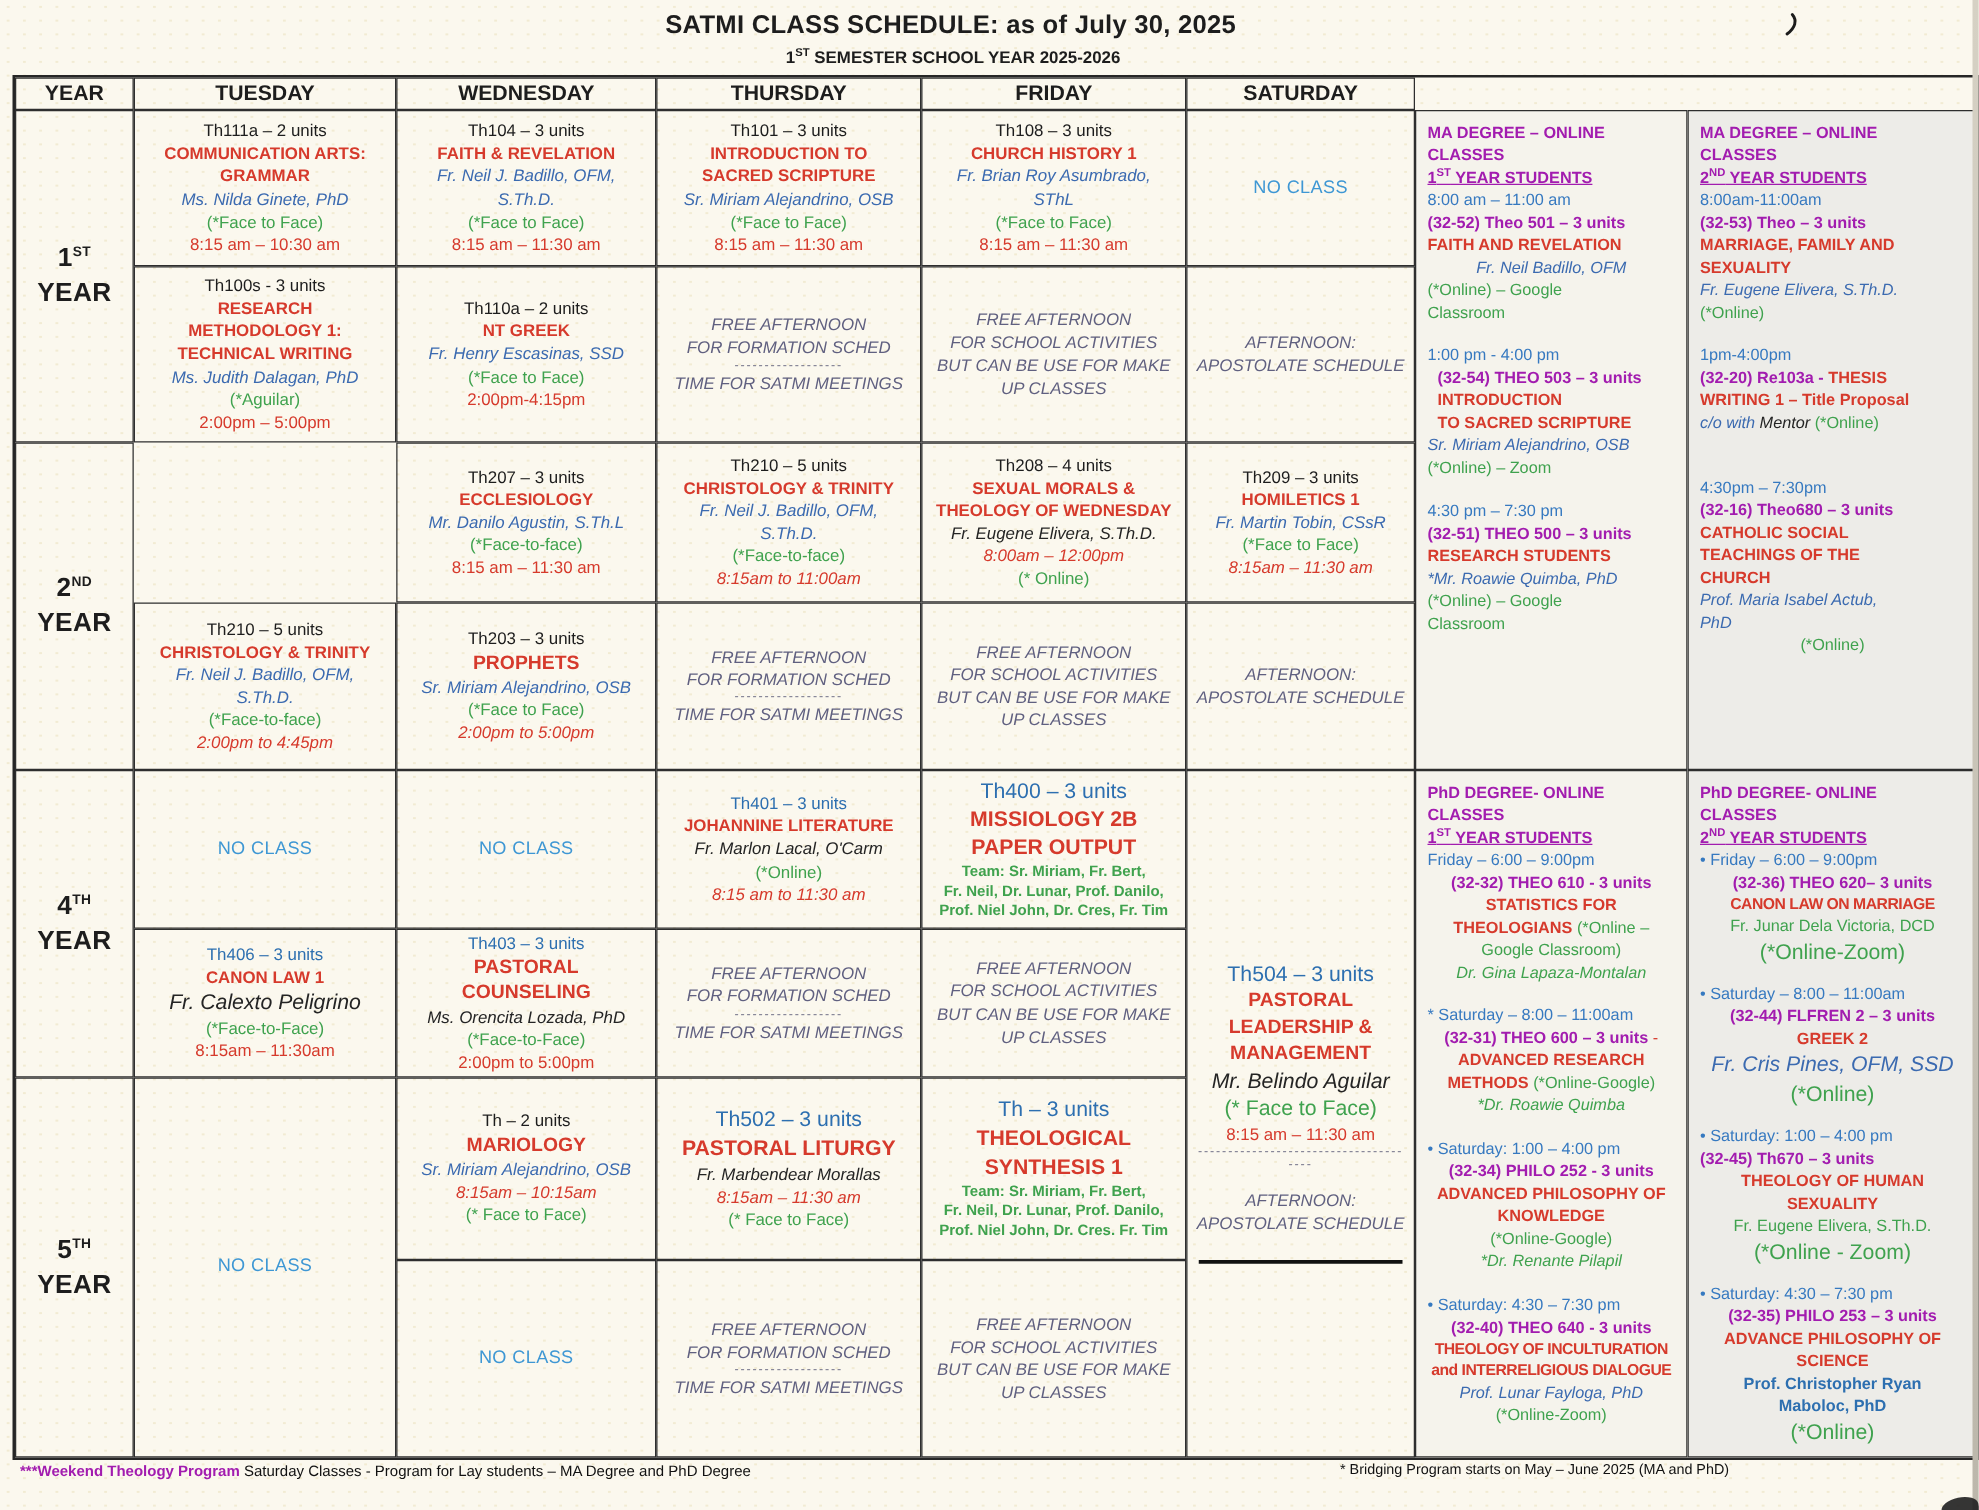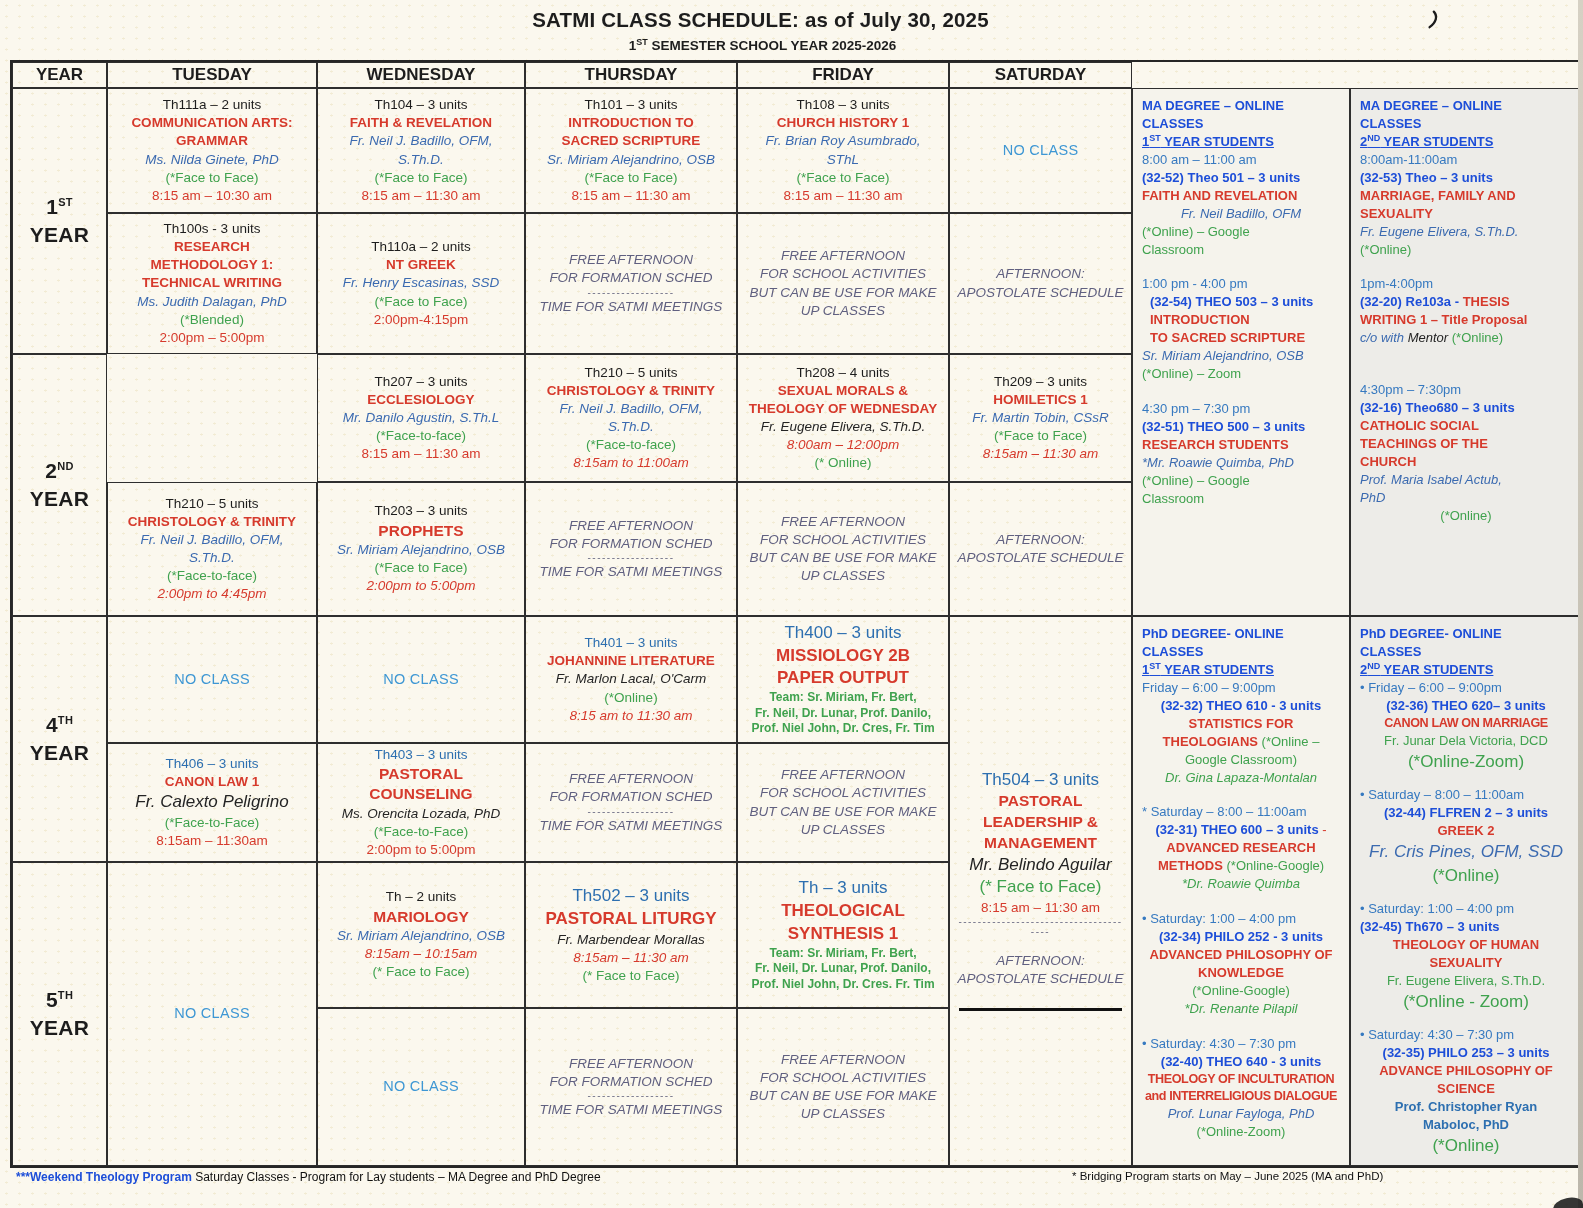--- a/index.html
+++ b/index.html
@@ -24,21 +24,21 @@
   .yl{font-size:21px;font-weight:bold;letter-spacing:.3px}
   .yl .sup{font-size:11px}
   .wk{justify-content:flex-start;text-align:left;padding:8px 9px;font-size:13px}
   .bg1{background:#f5f3ec}
   .bg2{background:#edece8}
   .ln{line-height:1.34}
   .wk .ln{line-height:1.38}
   .sup{vertical-align:super;font-size:9px;line-height:0}
   .k{color:#1d1d1d}
   .kb{color:#2d6fb0}
-  .b{color:#1d4ed8;font-weight:bold}
+  .b{color:#a21caf;font-weight:bold}
   .u{text-decoration:underline}
   .ttl{color:#d63a2c;font-weight:bold}
   .nm{color:#3b6ab0;font-style:italic}
   .nmk{color:#242424;font-style:italic}
   .nmg{color:#3fa24e;font-style:italic}
   .nmb{color:#2d6fb0;font-weight:bold}
   .mdn{color:#3fa24e}
   .md{color:#3fa24e}
   .tm{color:#d63a2c}
   .tmi{color:#d63a2c;font-style:italic}
@@ -109,21 +109,21 @@
       <div class="ln nm">Ms. Nilda Ginete, PhD</div>
       <div class="ln md">(*Face to Face)</div>
       <div class="ln tm">8:15 am – 10:30 am</div>
     </div>
   <div class="cell" style="grid-area:3/2/4/3">
       <div class="ln k">Th100s - 3 units</div>
       <div class="ln ttl">RESEARCH</div>
       <div class="ln ttl">METHODOLOGY 1:</div>
       <div class="ln ttl">TECHNICAL WRITING</div>
       <div class="ln nm">Ms. Judith Dalagan, PhD</div>
-      <div class="ln md">(*Blended)</div>
+      <div class="ln md">(*Aguilar)</div>
       <div class="ln tm">2:00pm – 5:00pm</div>
     </div>
   <div class="cell" style="grid-area:2/3/3/4">
       <div class="ln k">Th104 – 3 units</div>
       <div class="ln ttl">FAITH &amp; REVELATION</div>
       <div class="ln nm">Fr. Neil J. Badillo, OFM,</div>
       <div class="ln nm">S.Th.D.</div>
       <div class="ln md">(*Face to Face)</div>
       <div class="ln tm">8:15 am – 11:30 am</div>
     </div>

